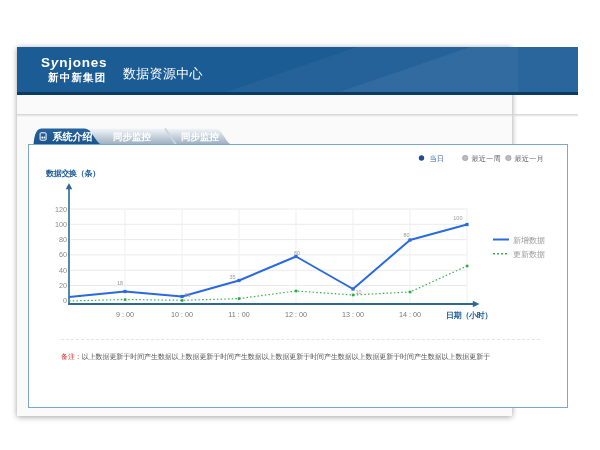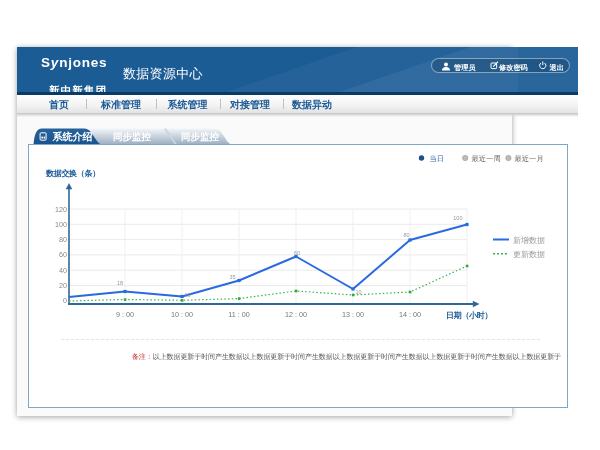--- a/index.html
+++ b/index.html
@@ -1,24 +1,24 @@
 <!DOCTYPE html>
 <html><head>
 <meta charset="utf-8">
 <style>
 * { margin:0; padding:0; box-sizing:border-box; }
 html,body { width:600px; height:450px; background:#ffffff; font-family:"Liberation Sans",sans-serif; overflow:hidden; }
 .page { position:absolute; left:17px; top:47px; width:495px; height:369px; background:#fafafa;
-  box-shadow:0 0 5px rgba(0,0,0,0.22), 0 2px 6px rgba(0,0,0,0.18);text-align:right; }
+  box-shadow:0 0 5px rgba(0,0,0,0.22), 0 2px 6px rgba(0,0,0,0.18); }
 .header { position:absolute; left:0; top:0; width:561px; height:45px; background:#1c5c95; overflow:hidden; }
 .swoosh1 { position:absolute; left:153px; top:0; width:461px; height:48px; background:linear-gradient(161deg, rgba(255,255,255,0) 49.9%, rgba(255,255,255,0.06) 50.1%); }
 .swoosh2 { position:absolute; left:40px; top:0; width:461px; height:48px; background:linear-gradient(161deg, rgba(255,255,255,0) 49.9%, rgba(255,255,255,0.035) 50.1%); }
 .logo { position:absolute; left:24px; top:8px; color:#fff; }
 .logo .en { font-size:13.5px; letter-spacing:0.8px; font-weight:bold; color:#fff; }
-.logo .cn { font-size:10.5px; font-weight:bold; letter-spacing:1.2px; margin-top:14px; margin-left:7px; }
+.logo .cn { font-size:10.5px; font-weight:bold; letter-spacing:1.2px; margin-top:1px; margin-left:7px; }
 .htitle { position:absolute; left:106px; top:18px; color:#fff; font-size:13px; letter-spacing:0.3px; }
 .pill { position:absolute; left:414px; top:11px; width:139px; height:15px; border:1px solid rgba(255,255,255,0.45); border-radius:8px; background:rgba(9,42,77,0.25); color:#fff; font-size:7.2px; }
 .pill span { position:absolute; top:3.8px; white-space:nowrap; font-weight:bold; }
 .hstrip { position:absolute; left:0; top:45px; width:561px; height:3px; background:#0c3a67; }
 .nav { position:absolute; left:0; top:48px; width:561px; height:19px; background:linear-gradient(#ffffff, #f2f2f2 60%, #e3e3e3); border-bottom:1px solid #c9c9c9; }
 .nav span.item { position:absolute; top:2.5px; transform:translateX(-50%); font-size:10px; font-weight:bold; color:#1b5a96; white-space:nowrap; }
 .nav i.sep { position:absolute; top:4px; width:1px; height:10px; background:#c0c0c0; }
 .navshadow { position:absolute; left:0; top:67px; width:561px; height:3px; background:linear-gradient(#d2d2d2, rgba(210,210,210,0)); }
 .panel { position:absolute; left:11px; top:97px; width:540px; height:264px; background:#ffffff; border:1px solid #7fa6c6; }
 .dashline { position:absolute; left:32px; top:194px; width:479px; border-top:1px dashed #e4e4e4; }
@@ -32,46 +32,22 @@
 <body>
 <div class="page">
   <div class="header">
     <div class="swoosh1"></div>
     <div class="swoosh2"></div>
     <div class="logo">
       <div class="en">S<span style="font-style:italic">y</span>njones</div>
       <div class="cn">新中新集团</div>
     </div>
     <div class="htitle">数据资源中心</div>
-    <div class="pill">
-      <svg width="139" height="15" style="position:absolute;left:0;top:0">
-        <circle cx="14" cy="5.6" r="2" fill="#fff"></circle>
-        <path d="M10 11.5 Q10 8 14 8 Q18 8 18 11.5 Z" fill="#fff"></path>
-        <rect x="59" y="4" width="5.6" height="5.6" rx="0.8" fill="none" stroke="#fff" stroke-width="1"></rect>
-        <path d="M61.2 7.6 L66 2.6" stroke="#fff" stroke-width="1.2"></path>
-        <path d="M109 4 A 3.1 3.1 0 1 0 112.5 4" fill="none" stroke="#fff" stroke-width="1"></path>
-        <line x1="110.8" y1="2.5" x2="110.8" y2="6" stroke="#fff" stroke-width="1"></line>
-      </svg>
-      <span style="left:22px">管理员</span>
-      <span style="left:67px">修改密码</span>
-      <span style="left:117.5px">退出</span>
-    </div>
   </div>
   <div class="hstrip"></div>
-  <div class="nav">
-    <span class="item" style="left:42px">首页</span>
-    <span class="item" style="left:104px">标准管理</span>
-    <span class="item" style="left:170.5px">系统管理</span>
-    <span class="item" style="left:233px">对接管理</span>
-    <span class="item" style="left:295px">数据异动</span>
-    <i class="sep" style="left:69px"></i>
-    <i class="sep" style="left:139px"></i>
-    <i class="sep" style="left:203px"></i>
-    <i class="sep" style="left:266px"></i>
-  </div>
   <div class="navshadow"></div>
 
   <svg class="tabsvg" width="200" height="20">
     <defs>
       <linearGradient id="gtab" x1="0" y1="0" x2="0" y2="1">
         <stop offset="0" stop-color="#f2f5f8"></stop>
         <stop offset="1" stop-color="#9cafc1"></stop>
       </linearGradient>
       <linearGradient id="gact" x1="0" y1="0" x2="0" y2="1">
         <stop offset="0" stop-color="#27639c"></stop>

